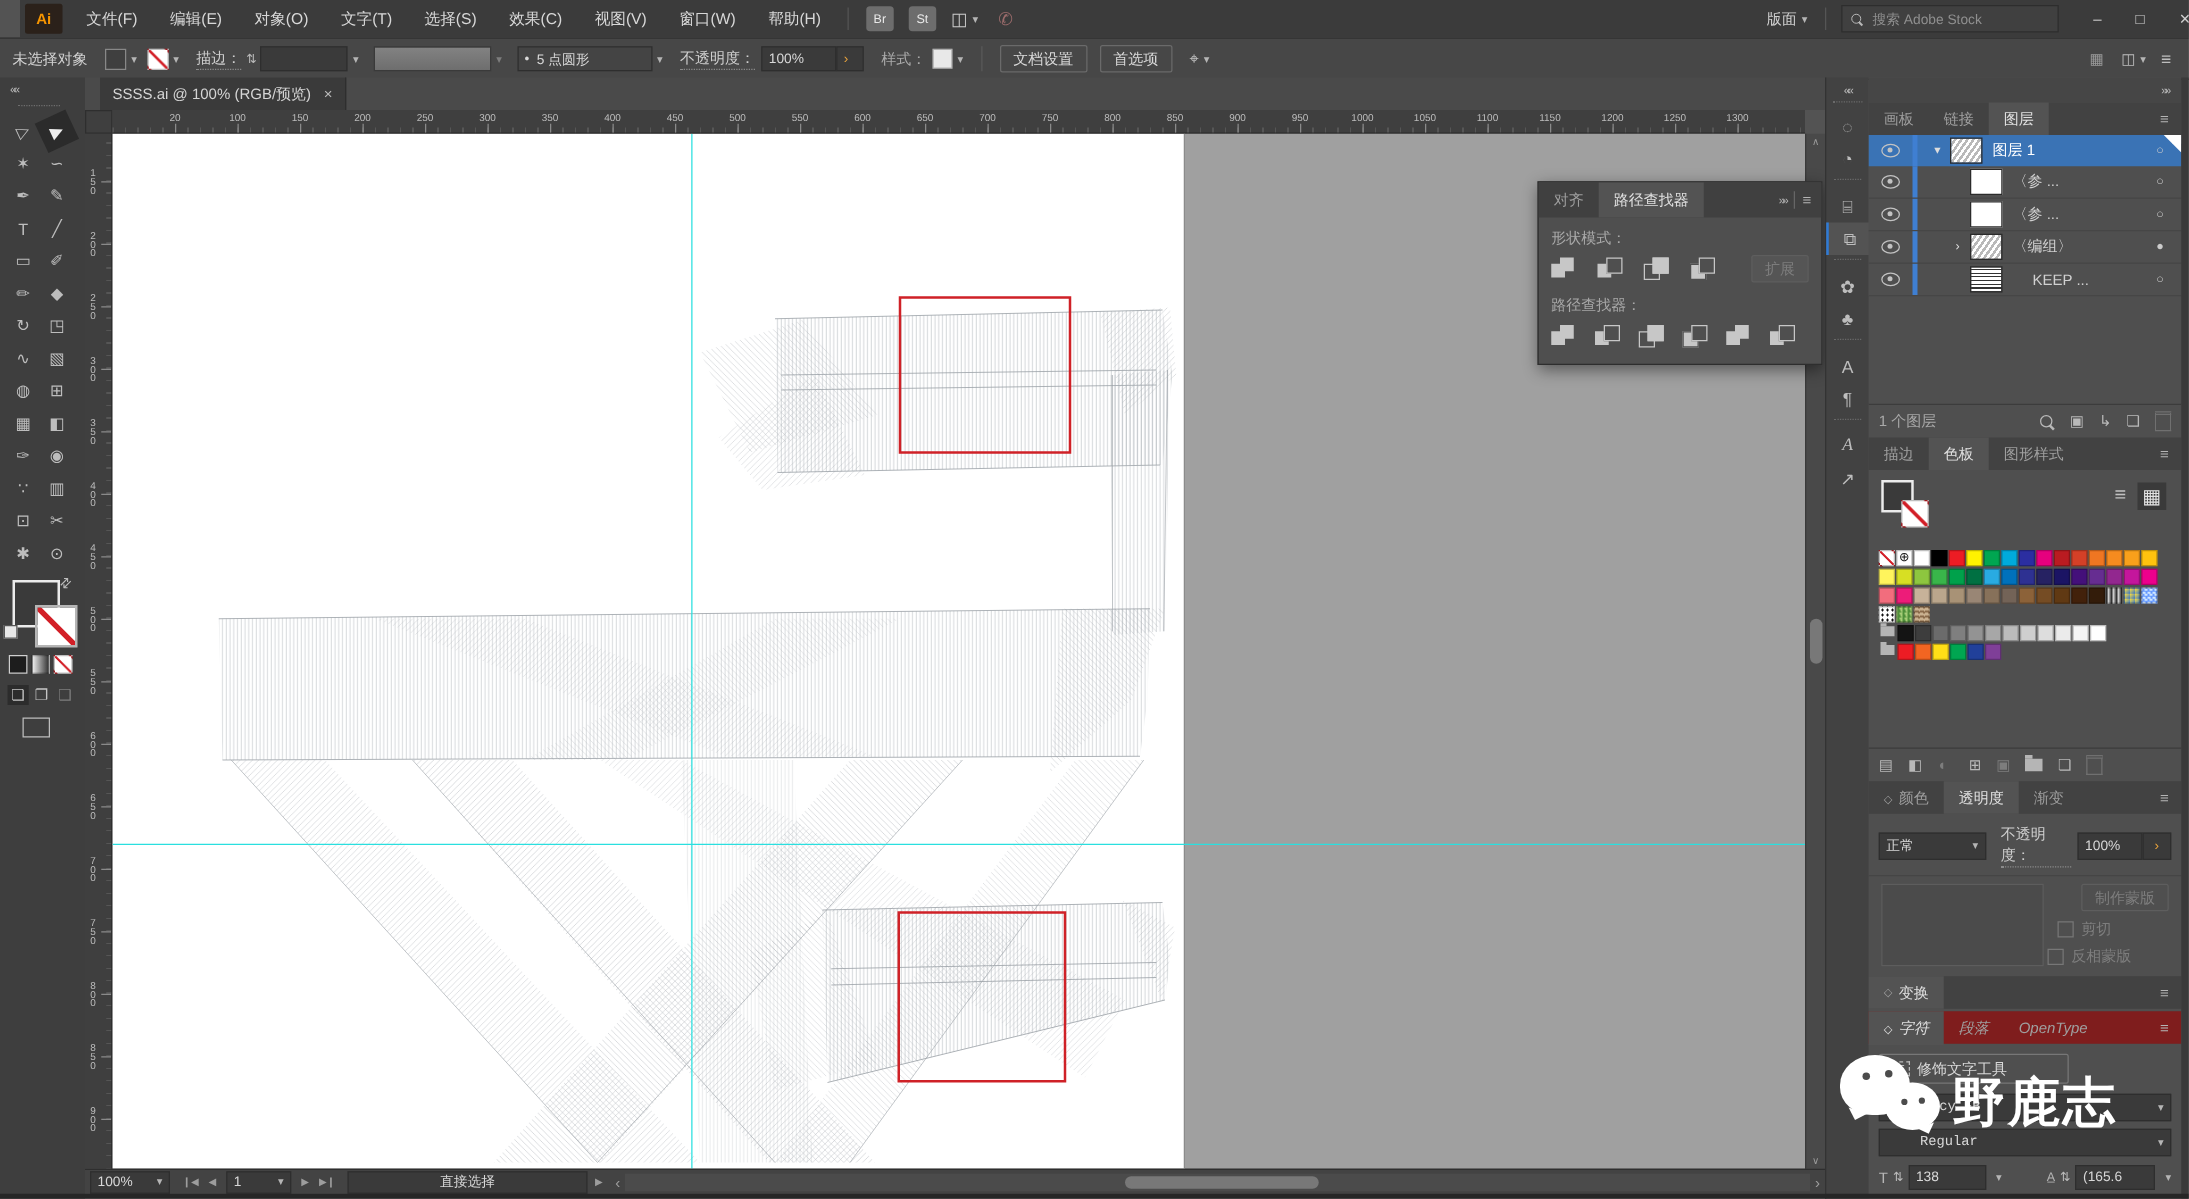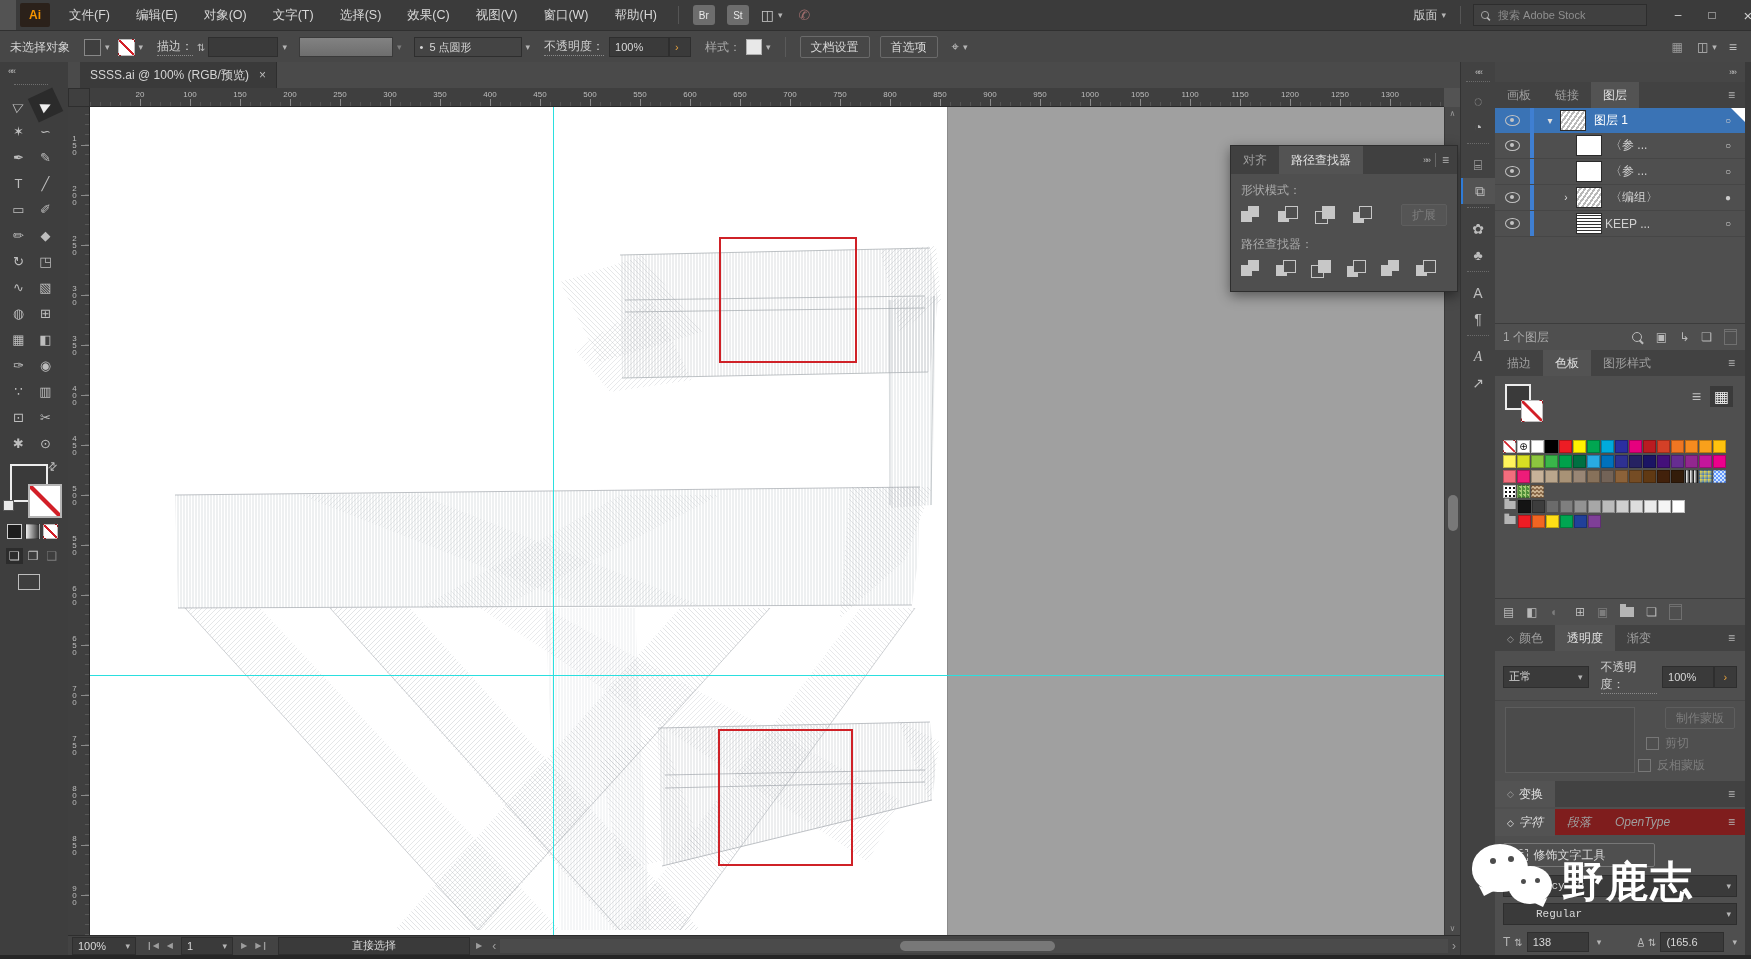--- a/index.html
+++ b/index.html
@@ -461,21 +461,21 @@
         <span style="width: 16px; color: rgb(221, 221, 221); font-size: 10px; text-align: center; margin-left: 18px;">›</span>
         <span style="width: 24px; height: 19px; border: 1px solid rgb(43, 43, 43); background: repeating-linear-gradient(125deg, rgb(255, 255, 255) 0px, rgb(255, 255, 255) 2px, rgb(185, 185, 185) 2px, rgb(185, 185, 185) 4px); margin-left: 2px;"></span>
         <span style="margin-left: 8px; color: rgb(208, 208, 208);">〈编组〉</span>
         <span style="position: absolute; right: 14px; color: rgb(204, 204, 204); font-size: 10px;">●</span>
       </div>
       <div style="height: 25px; display: flex; align-items: center; position: relative; border-bottom: 1px solid rgb(70, 70, 70);">
         <span class="eye" style="margin: 0px 10px;"></span>
         <span style="width: 4px; height: 25px; background: rgb(63, 127, 210); margin-right: 6px;"></span>
         <span style="width: 16px; color: rgb(221, 221, 221); font-size: 10px; text-align: center; margin-left: 2px;"></span>
         <span style="width: 24px; height: 19px; border: 1px solid rgb(43, 43, 43); background: repeating-linear-gradient(0deg, rgb(255, 255, 255) 0px, rgb(255, 255, 255) 2px, rgb(51, 51, 51) 2px, rgb(51, 51, 51) 3px); margin-left: 18px;"></span>
-        <span style="margin-left: 3px; color: rgb(208, 208, 208);">KEEP ...</span>
+        <span style="margin-left: 24px; color: rgb(208, 208, 208);">KEEP ...</span>
         <span style="position: absolute; right: 14px; color: rgb(204, 204, 204); font-size: 10px;">○</span>
       </div>
     </div>
   <div style="height:86px;"></div>
   <div class="row" style="height:26px;border-top:1px solid#3c3c3c;padding:0 8px;">
     <span class="panel-label">1 个图层</span>
     <span style="flex:1"></span>
     <span class="icon-mag" style="margin-right:14px;"></span>
     <span style="color:#b9b9b9;margin-right:12px;">▣</span>
     <span style="color:#b9b9b9;margin-right:12px;">↳</span>

